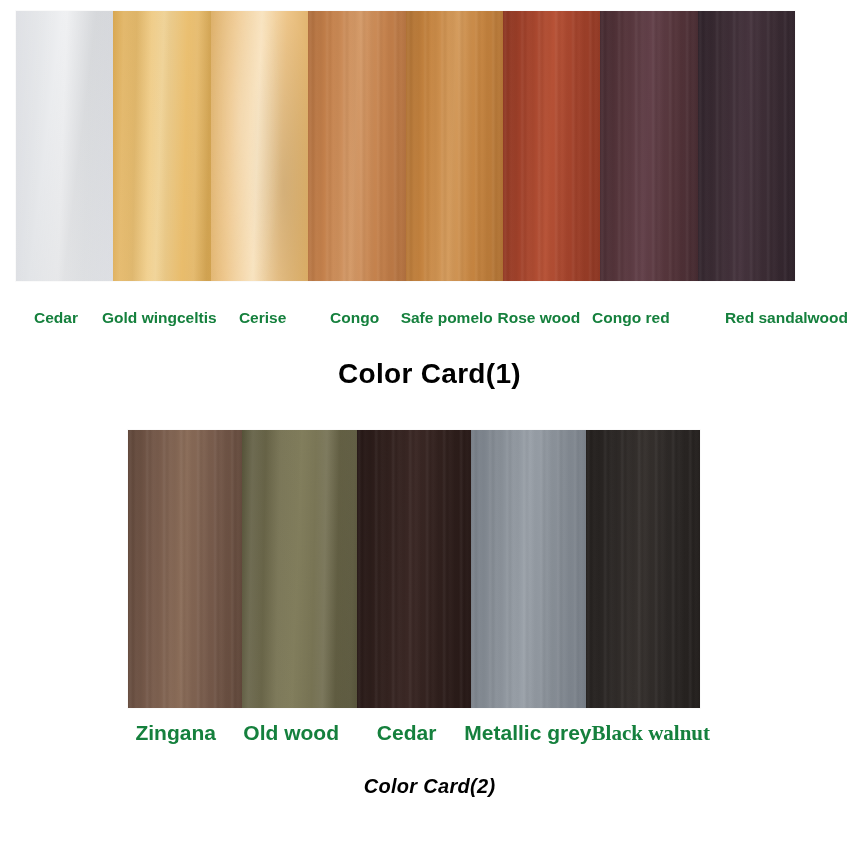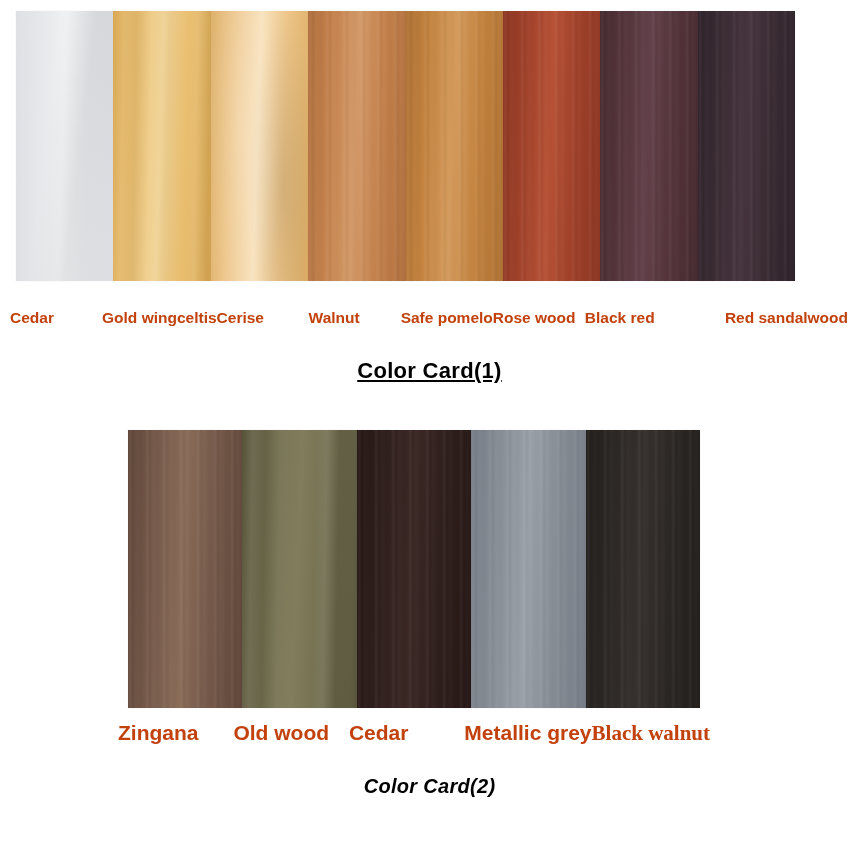--- a/index.html
+++ b/index.html
@@ -76,42 +76,42 @@
     background-image:
       linear-gradient(97deg, rgba(255,255,255,0.16) 0%, rgba(255,255,255,0.00) 35%, rgba(0,0,0,0.05) 62%, rgba(255,255,255,0.10) 100%);
   }
 
   
   .labels-row {
     position: absolute;
     display: flex;
   }
   .swatch-label {
-    text-align: left;
+    text-align: center;
     font-weight: bold;
-    color: #c2410c;
+    color: #15803d;
     white-space: nowrap;
     font-family: "Liberation Sans", sans-serif;
   }
 
   
   .card-caption {
     position: absolute;
     width: 100%;
     text-align: center;
     font-weight: bold;
     color: #000000;
     font-family: "Liberation Sans", sans-serif;
     letter-spacing: 0.3px;
   }
 
   
   #card1-strips { left: 16px;  top: 11px;  width: 779px; height: 270px; }
   #card1-labels { left: 10px;  top: 307px; width: 838px; font-size: 15.5px; line-height: 22px; }
-  #card1-caption{ left: 0px;   top: 358px; font-size: 22px; text-decoration: underline; }
+  #card1-caption{ left: 0px;   top: 358px; font-size: 28px; }
 
   
   #card2-strips { left: 128px; top: 430px; width: 572px; height: 278px; }
   #card2-labels { left: 118px; top: 722px; width: 592px; font-size: 21px; line-height: 22px; }
   #card2-caption{ left: 0px;   top: 775px; font-size: 20px; font-style: italic; }
 </style>
 </head>
 <body>
 
 <div class="page">
@@ -142,24 +142,24 @@
         </div>
         <div class="swatch" style="flex: 1 1 0px; background: linear-gradient(92deg, rgb(46, 34, 42) 0%, rgb(58, 43, 51) 22%, rgb(70, 52, 62) 48%, rgb(58, 43, 51) 72%, rgb(46, 34, 42) 100%);">
           <div class="grain g1"></div>
         </div>
       </div>
 
     <div class="labels-row" id="card1-labels">
         <div class="swatch-label" style="flex: 1 1 0px;">Cedar</div>
         <div class="swatch-label" style="flex: 1 1 0px;">Gold wingceltis</div>
         <div class="swatch-label" style="flex: 1 1 0px;">Cerise</div>
-        <div class="swatch-label" style="flex: 1 1 0px;">Walnut</div>
+        <div class="swatch-label" style="flex: 1 1 0px;">Congo</div>
         <div class="swatch-label" style="flex: 1 1 0px;">Safe pomelo</div>
         <div class="swatch-label" style="flex: 1 1 0px;">Rose wood</div>
-        <div class="swatch-label" style="flex: 1 1 0px;">Black red</div>
+        <div class="swatch-label" style="flex: 1 1 0px;">Congo red</div>
         <div class="swatch-label" style="flex: 1 1 0px; padding-left: 48px;">Red sandalwood</div>
       </div>
 
     <div class="card-caption" id="card1-caption">Color Card(1)</div>
   </div>
 
   <div class="card-block" style="left:0;top:400px;width:859px;height:447px;">
 
     <div class="swatch-strip-row" id="card2-strips" style="top:30px;">
         <div class="swatch" style="flex: 1 1 0px; background: linear-gradient(92deg, rgb(95, 70, 57) 0%, rgb(117, 89, 74) 22%, rgb(138, 108, 88) 48%, rgb(117, 89, 74) 72%, rgb(95, 70, 57) 100%);">

